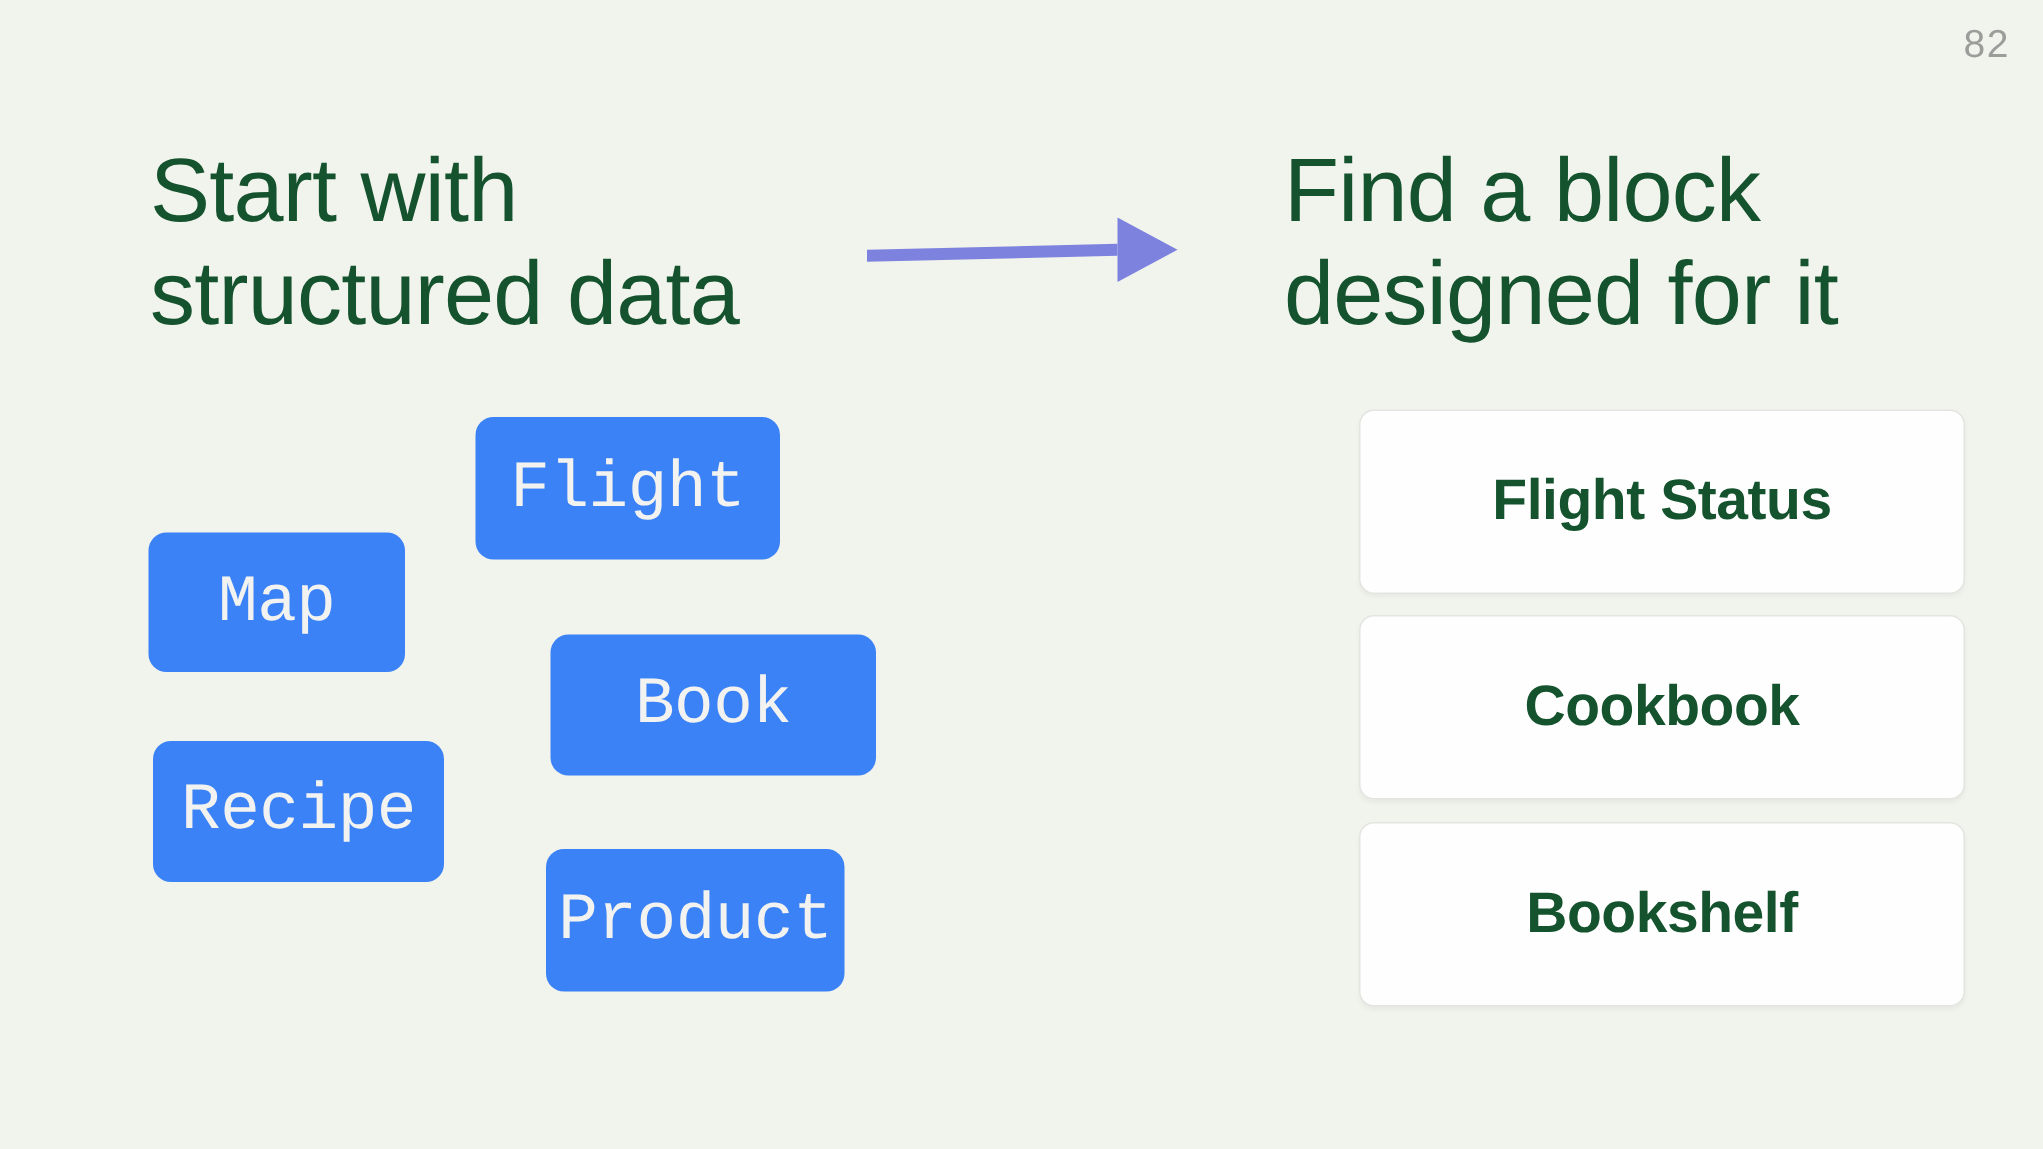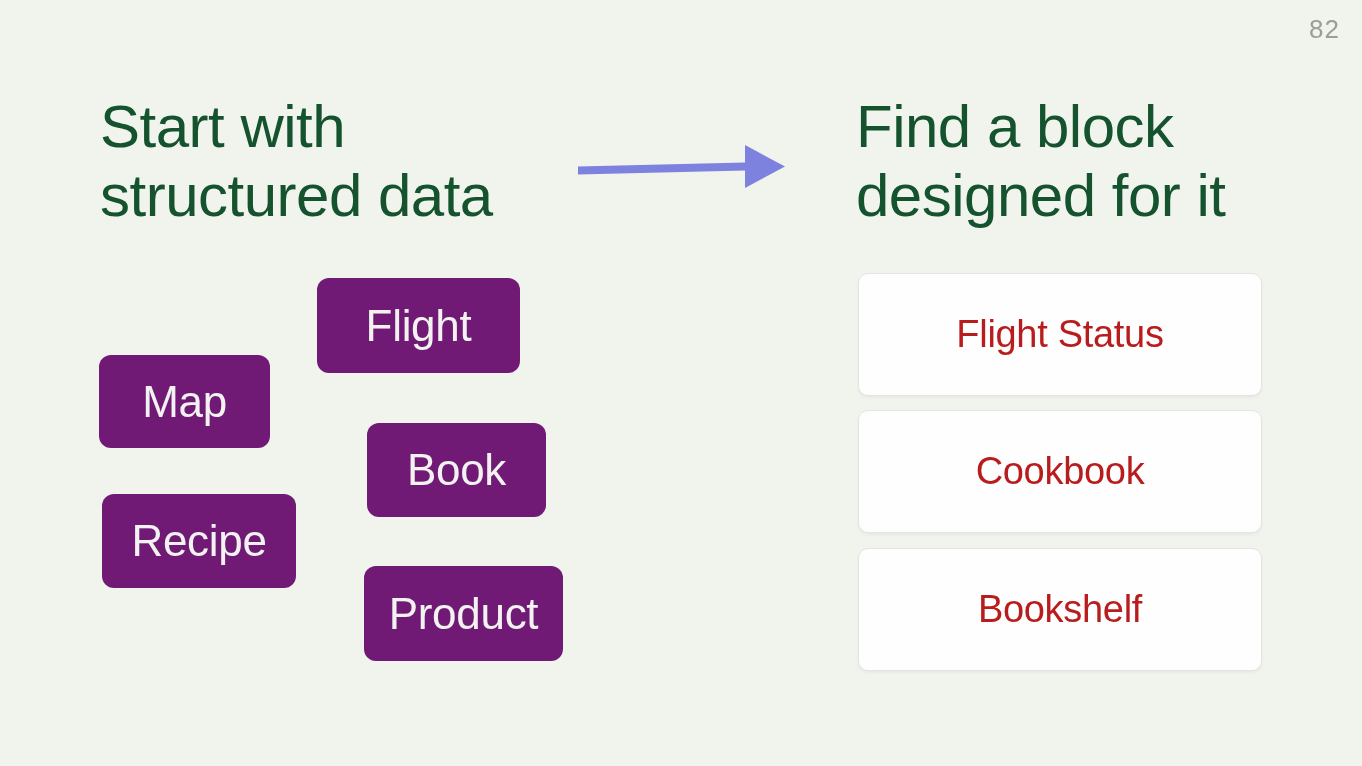--- a/index.html
+++ b/index.html
@@ -37,52 +37,53 @@
   .heading-right { left: 856px; }
   .arrow-wrap {
     position: absolute;
     left: 570px;
     top: 140px;
     width: 220px;
     height: 56px;
   }
   .tag {
     position: absolute;
-    background: #701a75;
+    background: #3b82f6;
     color: #f2f2f1;
     border-radius: 12px;
     display: flex;
     align-items: center;
     justify-content: center;
     font-size: 44px;
     font-weight: 500;
     letter-spacing: -0.3px;
+    font-family: Liberation Mono, monospace;
   }
   .tag-flight  { left: 317px; top: 278px; width: 203px; height: 95px; }
   .tag-map     { left:  99px; top: 355px; width: 171px; height: 93px; }
-  .tag-book    { left: 367px; top: 423px; width: 179px; height: 94px; }
+  .tag-book    { left: 367px; top: 423px; width: 217px; height: 94px; }
   .tag-recipe  { left: 102px; top: 494px; width: 194px; height: 94px; }
   .tag-product { left: 364px; top: 566px; width: 199px; height: 95px; }
   .card {
     position: absolute;
-    left: 858px;
+    left: 906px;
     width: 404px;
     height: 123px;
     background: #fefefe;
     border: 1px solid #e4e5e0;
     border-radius: 10px;
     box-sizing: border-box;
     box-shadow: 0 2px 3px rgba(120,120,110,0.07);
     display: flex;
     align-items: center;
     justify-content: center;
     font-size: 38px;
-    font-weight: 400;
+    font-weight: 700;
     letter-spacing: -0.3px;
-    color: #b91c1c;
+    color: #14532d;
   }
   .card-1 { top: 273px; }
   .card-2 { top: 410px; }
   .card-3 { top: 548px; }
 </style>
 </head>
 <body>
 
 <div class="page-number">82</div>
 

